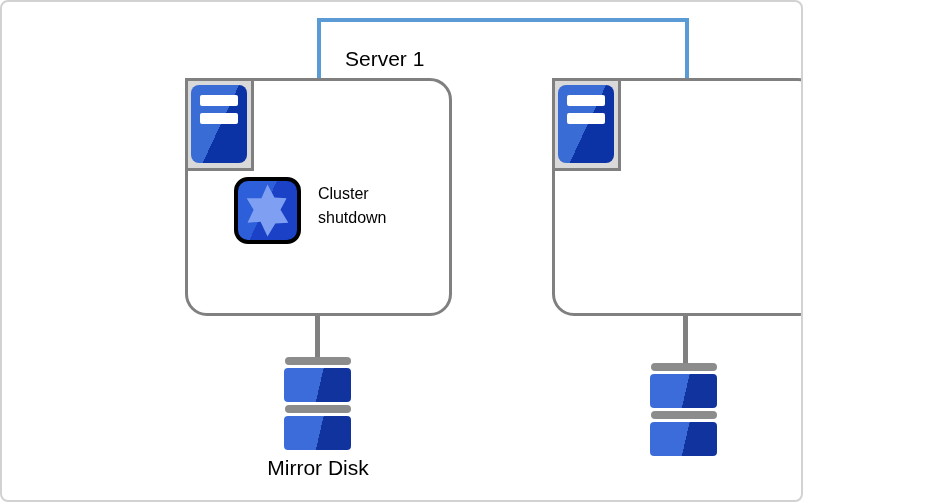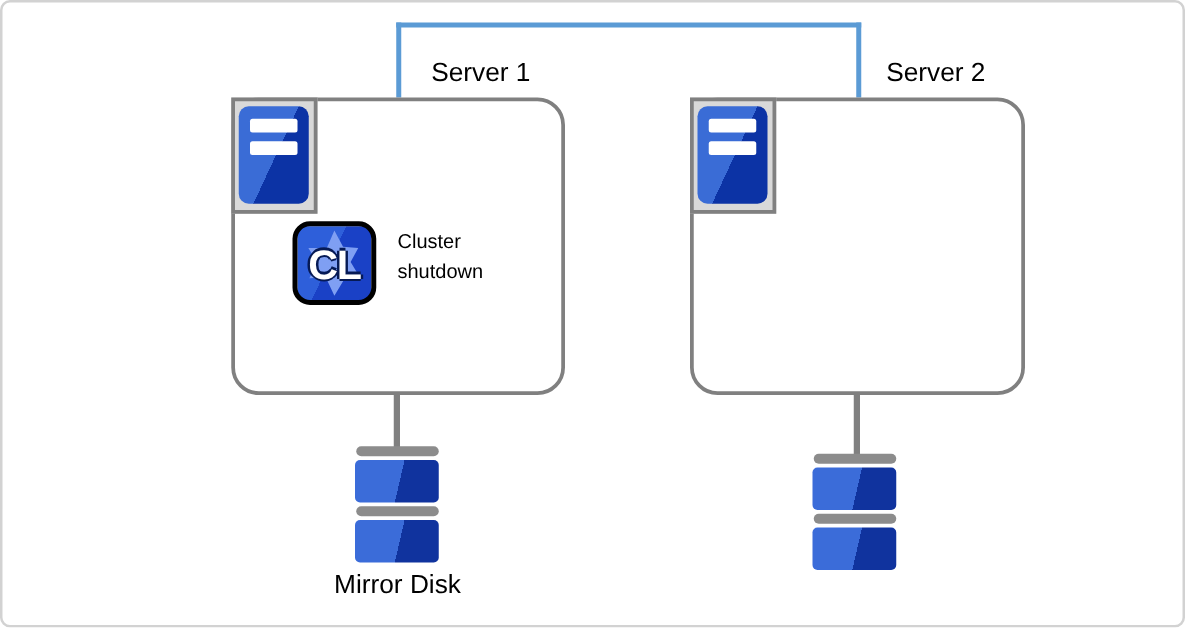--- a/index.html
+++ b/index.html
@@ -3,21 +3,21 @@
 <meta charset="utf-8">
 <style>
   html, body {
     margin: 0;
     padding: 0;
     background: #ffffff;
     font-family: "Liberation Sans", sans-serif;
   }
   .canvas {
     position: relative;
-    width: 948px;
+    width: 803px;
     height: 502px;
     box-sizing: border-box;
     background: #ffffff;
     border: 2px solid var(--canvas-border, #d2d2d2);
     border-radius: 8px;
     overflow: hidden;
   }
 
   
   .interconnect {
@@ -167,21 +167,20 @@
   }
 </style>
 </head>
 <body>
 
 <div class="canvas">
 
   <div class="interconnect"></div>
 
   <div class="node-label label-s1">Server 1</div>
-  <div class="node-label label-s2">Server 2</div>
 
   <div class="server-box box-s1"></div>
   <div class="server-box box-s2"></div>
 
   <div class="tower-frame frame-s1">
     <div class="tower-body">
       <div class="tower-slot slot-1"></div>
       <div class="tower-slot slot-2"></div>
     </div>
   </div>
@@ -189,21 +188,20 @@
     <div class="tower-body">
       <div class="tower-slot slot-1"></div>
       <div class="tower-slot slot-2"></div>
     </div>
   </div>
 
   <div class="cl-badge">
     <svg class="cl-gear" width="59" height="59" viewBox="0 0 68 68">
       <polygon class="gear-shape" points="34,4 42,19 56,20 49,33 58,48 43,49 34,64 26,47 11,48 18,33 10,20 27,20"></polygon>
     </svg>
-    <span class="cl-text">CL</span>
   </div>
 
   <div class="cl-caption">
     <span>Cluster</span><br>
     <span>shutdown</span>
   </div>
 
   <div class="disk-connector conn-s1"></div>
   <div class="disk-connector conn-s2"></div>
 

